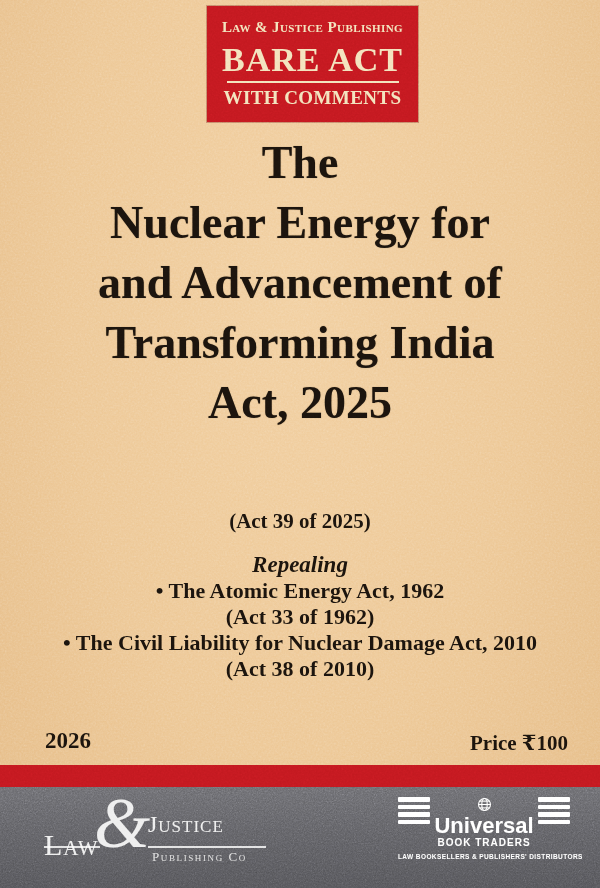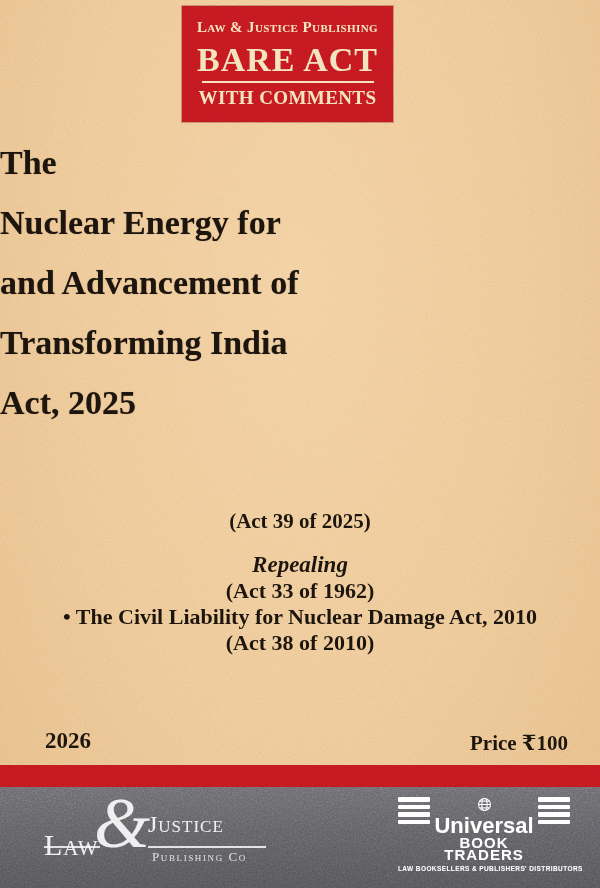--- a/index.html
+++ b/index.html
@@ -7,33 +7,33 @@
     position:relative; width:600px; height:888px; overflow:hidden;
     background:radial-gradient(ellipse at 50% 32%, #f2cf9f 0%, #edc794 55%, #e5bb85 100%);
     font-family:"Liberation Serif","DejaVu Serif",serif;
   }
   
   .grain { position:absolute; pointer-events:none; }
   .grain-page { left:0; top:0; mix-blend-mode:overlay; opacity:.34; }
 
   
   .banner {
-    position:absolute; left:182px; top:6px; width:211px; height:116px;
+    position:absolute; left:207px; top:6px; width:211px; height:116px;
     background:#c2181f; text-align:center; color:#f3e2ba;
     box-shadow:0 0 0 1px rgba(120,20,20,.35);
   }
   .banner-publisher { margin-top:13px; font-size:15px; font-variant:small-caps; letter-spacing:.4px; font-weight:600; }
   .banner-series { margin-top:6px; font-size:34px; font-weight:bold; letter-spacing:1px; line-height:36px; }
   .banner-divider { width:172px; height:2px; background:#f3e2ba; margin:3px auto 4px auto; }
   .banner-subtitle { font-size:19px; font-weight:bold; letter-spacing:.4px; }
 
   
   .title-block {
-    position:absolute; left:0; top:133px; width:600px; text-align:left;
-    color:#1a130d; font-weight:bold; font-size:34px; line-height:60px;
+    position:absolute; left:0; top:133px; width:600px; text-align:center;
+    color:#1a130d; font-weight:bold; font-size:46px; line-height:60px;
     text-shadow:0 0 1px rgba(45,30,15,.45);
   }
   .act-number {
     position:absolute; left:0; top:509px; width:600px; text-align:center;
     color:#1a130d; font-weight:bold; font-size:21px;
   }
   .repealing {
     position:absolute; left:0; top:552px; width:600px; text-align:center;
     color:#1a130d; font-weight:bold; font-size:22px; line-height:26px;
   }
@@ -61,21 +61,21 @@
 
   
   .ubt { position:absolute; left:398px; top:10px; width:172px; text-align:center; color:#ffffff;
          font-family:"Liberation Sans","DejaVu Sans",sans-serif; }
   .ubt-main { display:flex; align-items:flex-start; justify-content:space-between; }
   .ubt-bars { display:flex; flex-direction:column; gap:3px; }
   .ubt-bar { width:32px; height:4.5px; background:#fff; border-radius:1px; }
   .ubt-center { width:102px; }
   .ubt-globe { height:15px; margin-bottom:-1px; }
   .ubt-name { font-size:22px; font-weight:bold; line-height:22px; letter-spacing:0; }
-  .ubt-line2 { font-size:15px; font-weight:bold; letter-spacing:1px; line-height:12px; }
+  .ubt-line2 { font-size:10px; font-weight:bold; letter-spacing:1px; line-height:12px; }
   .ubt-line3 { font-size:6.5px; font-weight:bold; letter-spacing:.4px; margin-top:4px; white-space:nowrap; }
 </style>
 </head>
 <body>
 
 <div class="cover">
 
   <div class="banner">
     <div class="banner-publisher">Law &amp; Justice Publishing</div>
     <div class="banner-series">BARE ACT</div>
@@ -88,20 +88,21 @@
     <div>Nuclear Energy for</div>
     <div>and Advancement of</div>
     <div>Transforming India</div>
     <div>Act, 2025</div>
   </div>
 
   <div class="act-number">(Act 39 of 2025)</div>
 
   <div class="repealing">
     <div class="repealing-heading">Repealing</div>
+    <div>• The Atomic Energy Act, 1962</div>
     <div>(Act 33 of 1962)</div>
     <div>• The Civil Liability for Nuclear Damage Act, 2010</div>
     <div>(Act 38 of 2010)</div>
   </div>
 
   <div class="edition-year">2026</div>
   <div class="edition-price">Price ₹100</div>
 
   <div class="red-strip"></div>
 

